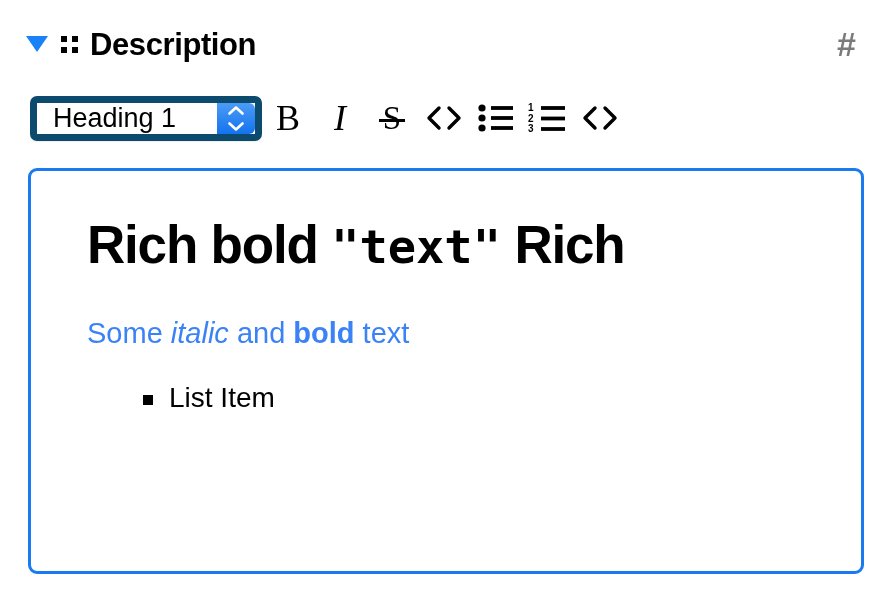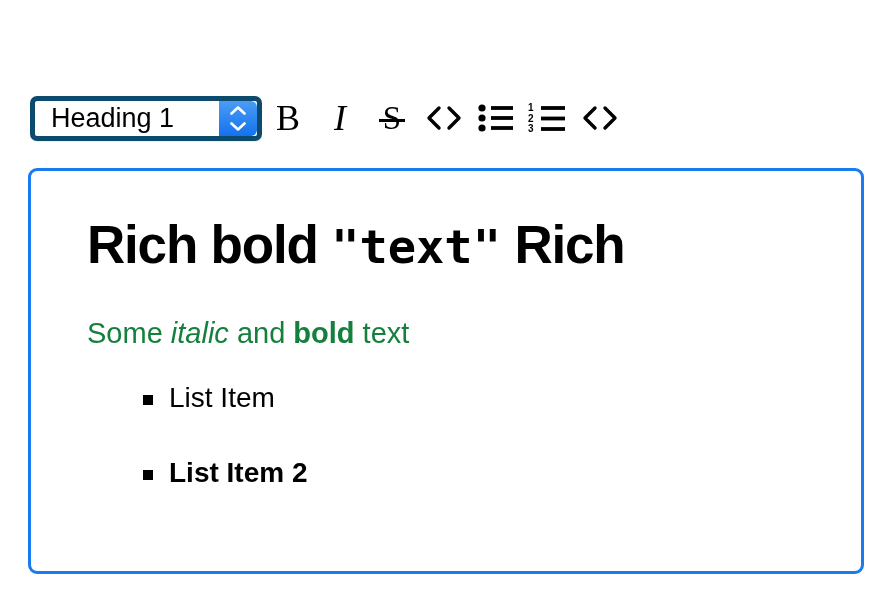--- a/index.html
+++ b/index.html
@@ -96,21 +96,21 @@
     display: flex;
     align-items: center;
     gap: 0;
   }
 
   
   .style-select {
     position: relative;
     width: 232px;
     height: 45px;
-    border: 5px solid #0c4a6e;
+    border: 7px solid #0c4a6e;
     border-radius: 7px;
     background: #ffffff;
     display: flex;
     align-items: center;
     box-shadow: 0 1px 1px rgba(0,0,0,0.07);
     cursor: pointer;
     overflow: hidden;
     flex: 0 0 auto;
   }
   .style-select-label {
@@ -210,21 +210,21 @@
   .rt-heading .mono {
     font-family: "DejaVu Sans Mono", monospace;
     font-weight: bold;
     font-size: 47px;
     letter-spacing: 0;
   }
 
   .rt-paragraph {
     margin: 42px 0 12px 22px;
     font-size: 29px;
-    color: #15803d;
+    color: #3b82f6;
     line-height: 1.25;
   }
   .rt-paragraph i { font-style: italic; }
   .rt-paragraph b { font-weight: bold; }
 
   .rt-list {
     margin: 30px 0 16px 0;
     padding-left: 104px;
     list-style: none;
   }
@@ -244,20 +244,35 @@
     height: 10px;
     background: #000000;
   }
   .rt-list li.bold { font-weight: bold; }
 </style>
 </head>
 <body>
 
 <div class="page">
 
+  <div class="field-header">
+
+    <div class="collapse-triangle"></div>
+
+    <div class="drag-handle">
+      <span></span>
+      <span></span>
+      <span></span>
+      <span></span>
+    </div>
+
+    <div class="field-title">Description</div>
+
+    <div class="hash-icon">#</div>
+  </div>
 
   <div class="toolbar">
 
     <div class="style-select">
       <div class="style-select-label">Heading 1</div>
       <div class="stepper">
         <svg width="18" height="11" viewBox="0 0 18 11" aria-hidden="true">
           <path d="M2.5 7.5 L9 1.5 L15.5 7.5" fill="none" stroke="#ffffff" stroke-width="2.6" stroke-linecap="round" stroke-linejoin="round"></path>
         </svg>
         <svg width="18" height="11" viewBox="0 0 18 11" aria-hidden="true">
@@ -320,17 +335,16 @@
     <div class="rt-heading">
       <span>Rich bold </span><span class="mono">"text"</span><span> Rich</span>
     </div>
 
     <div class="rt-paragraph">
       <span>Some </span><i>italic</i><span> and </span><b>bold</b><span> text</span>
     </div>
 
     <ul class="rt-list">
       <li>List Item</li>
-      <li class="bold">List Item 2</li>
     </ul>
   </div>
 
 </div>
 
 </body></html>

